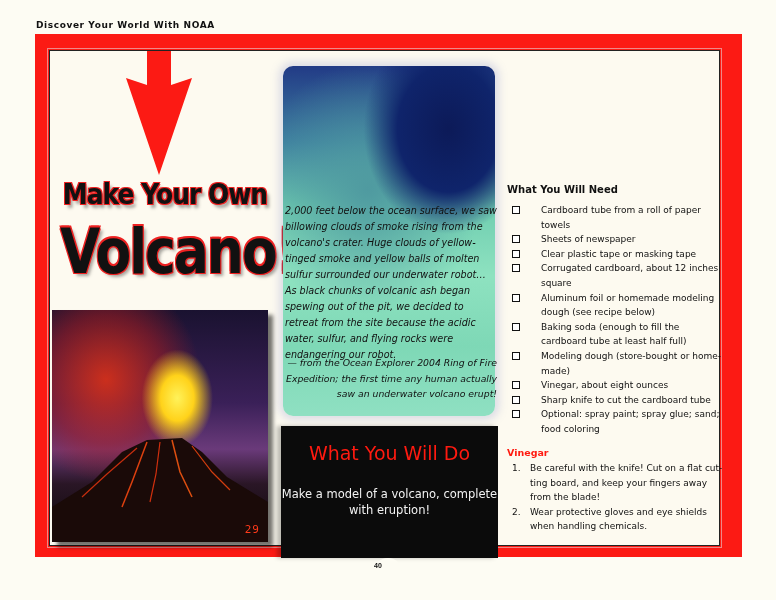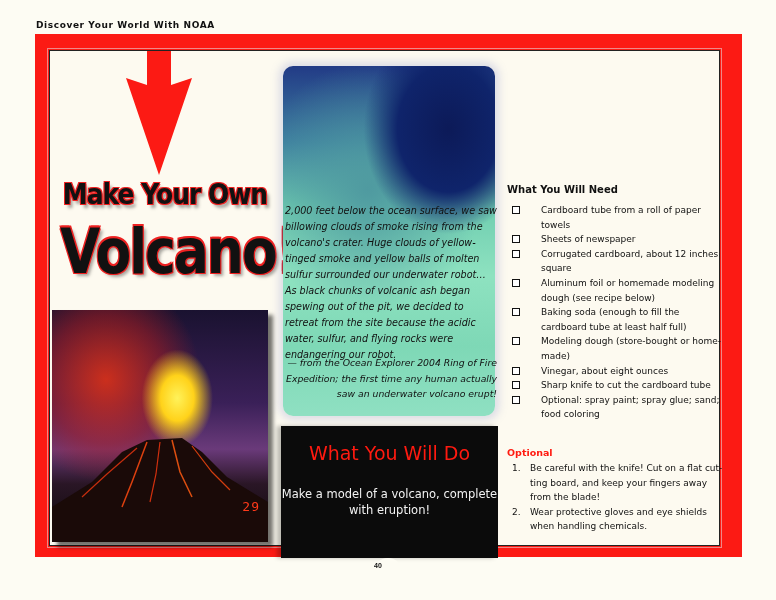--- a/index.html
+++ b/index.html
@@ -61,22 +61,22 @@
       radial-gradient(ellipse 22% 28% at 58% 38%, #fff25a 0%, #ffd21a 35%, rgba(255,120,20,0.0) 75%),
       radial-gradient(ellipse 55% 55% at 25% 30%, rgba(230,50,20,0.85) 0%, rgba(180,30,30,0.5) 50%, rgba(0,0,0,0) 80%),
       linear-gradient(180deg, #1a1230 0%, #3a2058 40%, #6a3a7a 60%, #2a1626 75%, #0b0708 100%);
     box-shadow: 5px 5px 4px rgba(0,0,0,0.55);
     overflow: hidden;
   }
   .volcano-cone {
     position: absolute; left: 0; bottom: 0; width: 216px; height: 130px;
   }
   .photo-stamp {
-    position: absolute; right: 8px; bottom: 28px;
-    font-family: "DejaVu Sans Mono", monospace; font-size: 13px; color: #ff3a1a; letter-spacing: 1px;
+    position: absolute; right: 8px; bottom: 6px;
+    font-family: "DejaVu Sans Mono", monospace; font-size: 11px; color: #ff3a1a; letter-spacing: 1px;
   }
 
   
   .smoke-panel {
     position: absolute; left: 283px; top: 66px; width: 212px; height: 350px;
     border-radius: 10px;
     background:
       radial-gradient(ellipse 40% 30% at 78% 18%, #0c1a58 0%, #0f246b 60%, rgba(15,36,107,0) 100%),
       radial-gradient(ellipse 60% 40% at 40% 35%, #4f9aa0 0%, rgba(79,154,160,0) 90%),
       linear-gradient(180deg, #223b86 0%, #3e7fa0 22%, #6fcdb0 40%, #8ee2c0 60%, #7ed8b6 80%, #8fe0c2 100%);
@@ -167,29 +167,30 @@
 
 <div class="do-box">
   <div class="do-title">What You Will Do</div>
   <div class="do-text">Make a model of a volcano, complete with eruption!</div>
 </div>
 
 <div class="need-title">What You Will Need</div>
 <ul class="need-list">
   <li><span class="box"></span><span>Cardboard tube from a roll of paper towels</span></li>
   <li><span class="box"></span><span>Sheets of newspaper</span></li>
+  <li><span class="box"></span><span>Clear plastic tape or masking tape</span></li>
   <li><span class="box"></span><span>Corrugated cardboard,  about 12 inches square</span></li>
   <li><span class="box"></span><span>Aluminum foil or homemade modeling dough (see recipe below)</span></li>
   <li><span class="box"></span><span>Baking soda (enough to fill the cardboard tube at least half full)</span></li>
   <li><span class="box"></span><span>Modeling dough (store-bought or home-made)</span></li>
   <li><span class="box"></span><span>Vinegar, about eight ounces</span></li>
   <li><span class="box"></span><span>Sharp knife to cut the cardboard tube</span></li>
   <li><span class="box"></span><span>Optional: spray paint; spray glue; sand; food coloring</span></li>
 </ul>
 
-<div class="warn-title">Optional</div>
+<div class="warn-title">Vinegar</div>
 <ul class="warn-list">
   <li><span class="num">1.</span><span>Be careful with the knife! Cut on a flat cut-ting board, and keep your fingers away from the blade!</span></li>
   <li><span class="num">2.</span><span>Wear protective gloves and eye shields when handling chemicals.</span></li>
 </ul>
 
 <div class="page-tab">40</div>
 <div class="footer-url">http://noaa.gov</div>
 
 </body></html>

